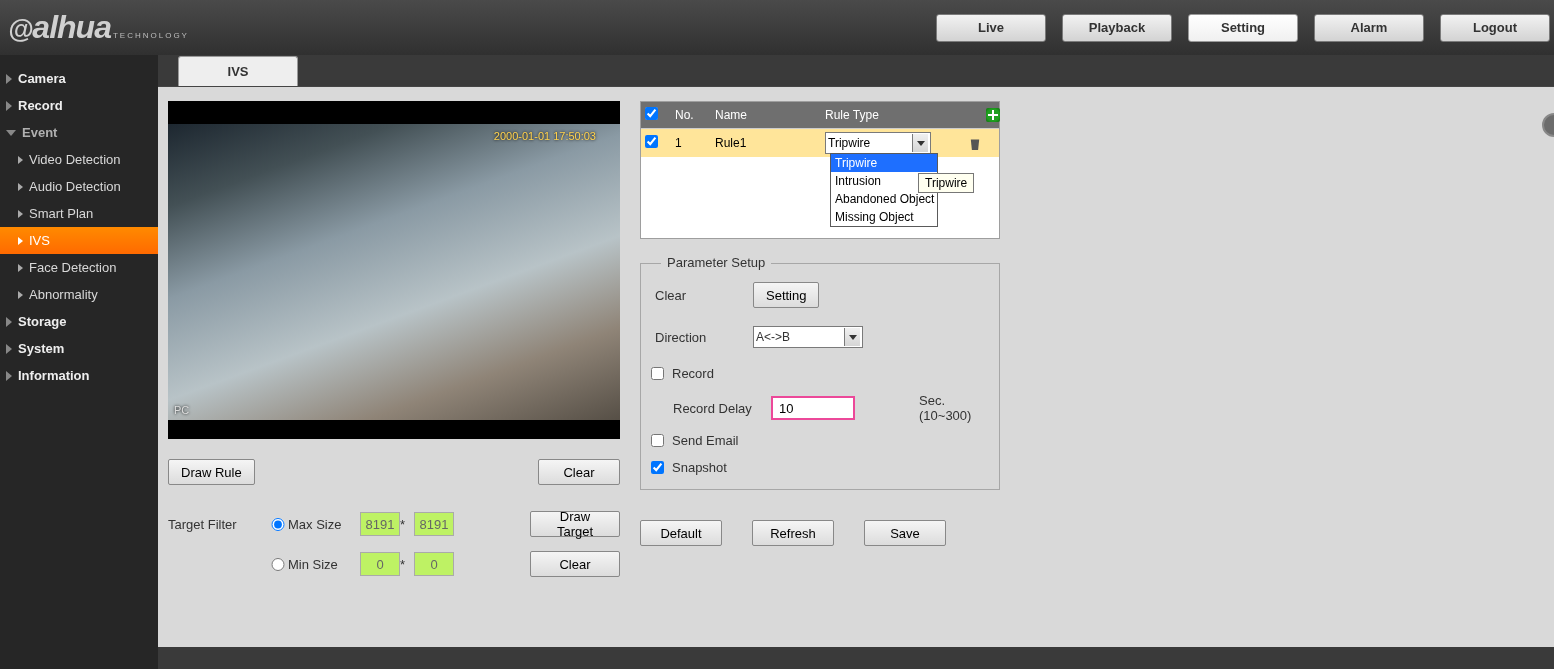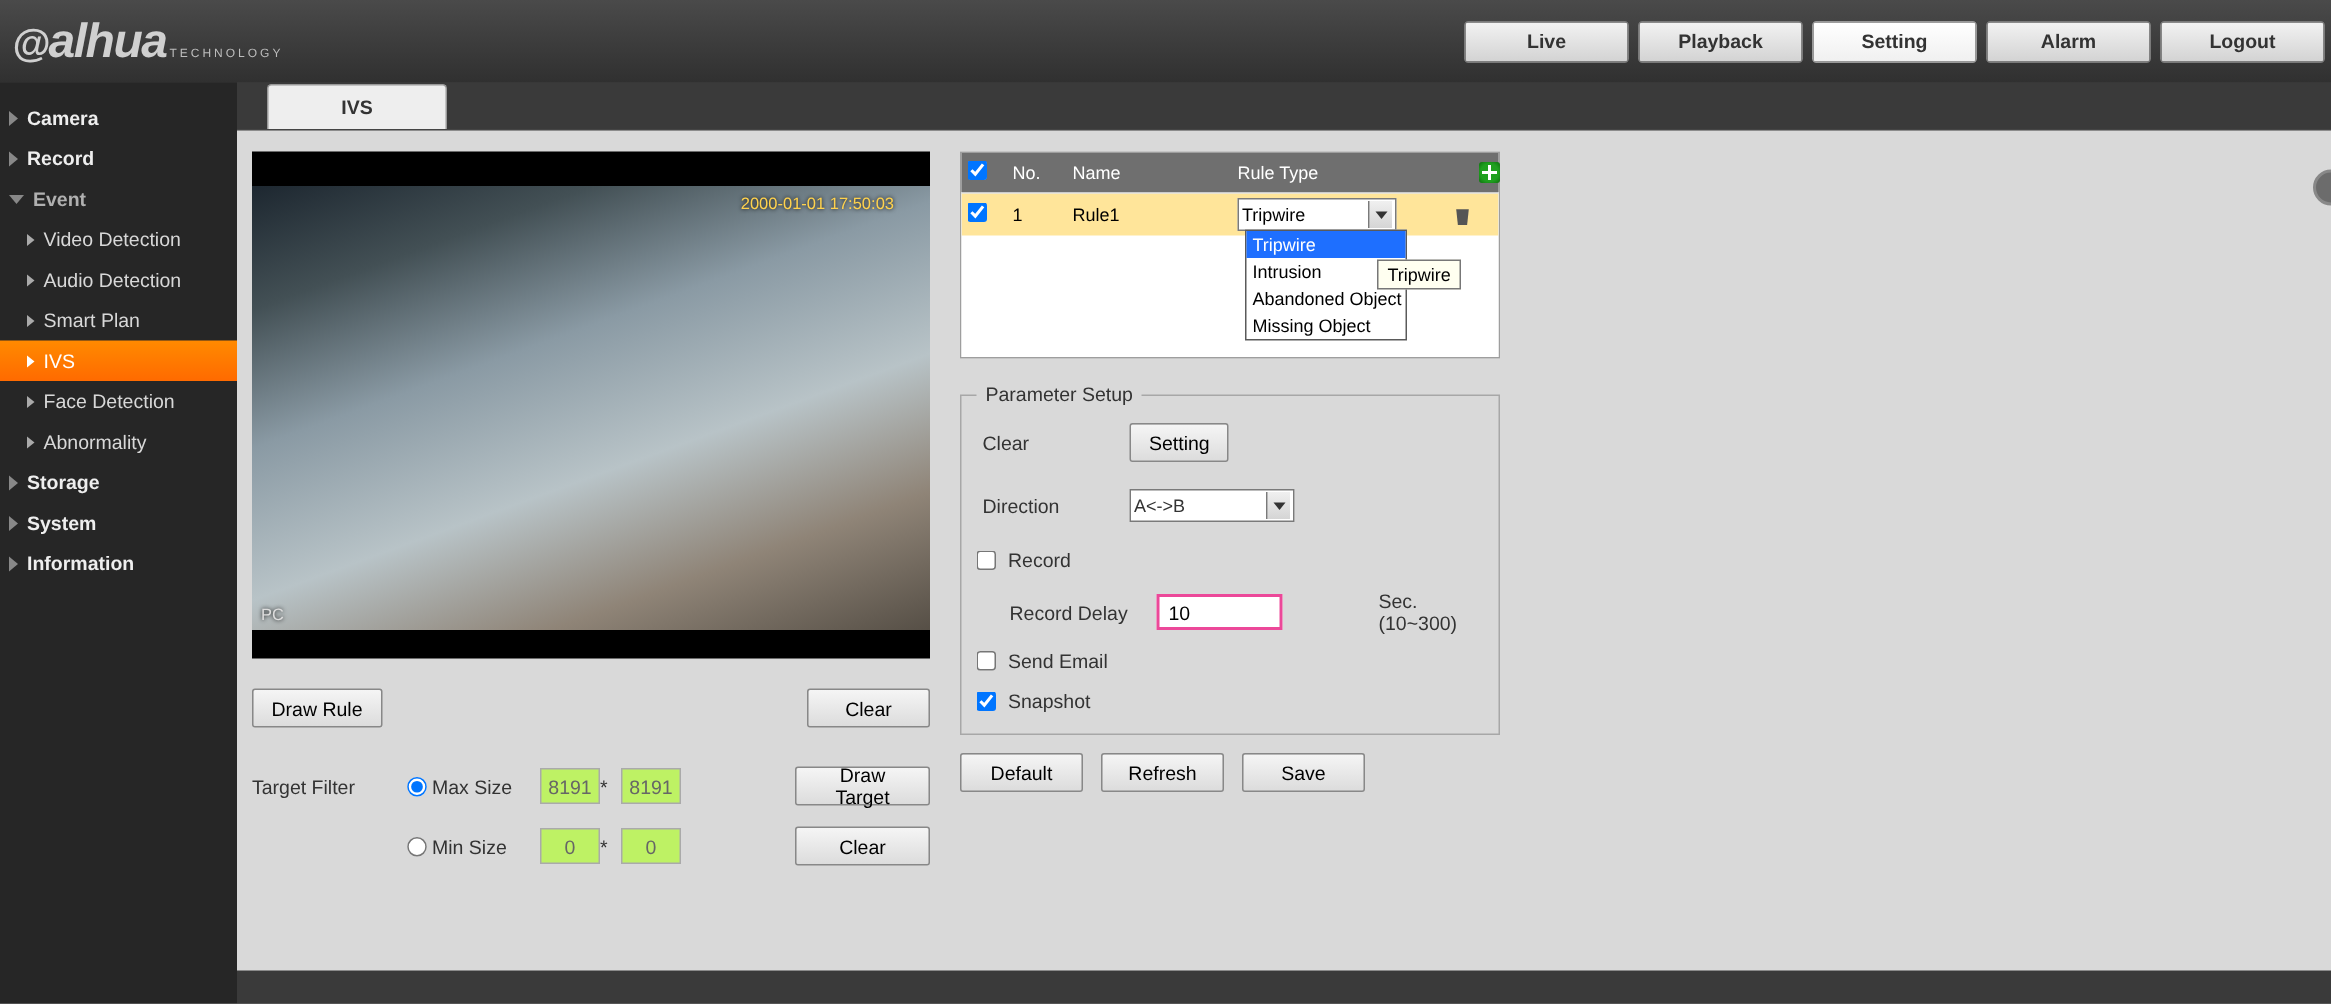--- a/index.html
+++ b/index.html
@@ -21,21 +21,21 @@
     font-size: 32px;
     letter-spacing: -1px;
     display: flex;
     align-items: baseline;
   }
   .logo-at { font-size: 26px; font-weight: bold; }
   .logo-sub {
     font-size: 8px; letter-spacing: 2px; color: #bdbdbd;
     margin-left: 2px; font-style: normal; font-weight: normal;
   }
-  .topnav { margin-left: auto; display: flex; gap: 6px; padding-right: 4px; }
+  .topnav { margin-left: auto; display: flex; gap: 16px; padding-right: 4px; }
   .topnav-btn {
     width: 110px; height: 28px;
     background: linear-gradient(#f2f2f2, #d3d3d3);
     border: 1px solid #7a7a7a; border-radius: 3px;
     font-size: 13px; color: #333;
     display: flex; align-items: center; justify-content: center;
     cursor: pointer;
     font-weight: bold;
   }
   .topnav-btn.active {
@@ -220,39 +220,39 @@
     font-size: 12px; z-index: 11;
   }
 
   
   .fieldset {
     margin-top: 24px; border: 1px solid #a7a7a7;
     padding: 18px 14px 14px 14px; font-size: 13px; color: #333;
     position: relative;
   }
   .fieldset .legend {
-    position: absolute; top: -9px; left: 10px;
+    position: absolute; top: -9px; left: 20px;
     background: #d9d9d9; padding: 0 6px; font-size: 13px;
   }
   .fs-row {
     display: grid;
     grid-template-columns: 90px 140px 1fr;
     align-items: center; margin-bottom: 18px; gap: 8px;
   }
   .fs-row.tight { margin-bottom: 10px; }
   .chk-row {
     display: flex; align-items: center; gap: 8px; margin-bottom: 12px;
     margin-left: -4px;
   }
   .sub-indent { margin-left: 18px; }
   .text-inp {
     width: 84px; height: 24px; border: 2px solid #ec4899;
     padding: 0 6px; font-size: 13px; background: #fff;
   }
-  .action-row { margin-top: 12px; display: flex; gap: 12px; }
+  .action-row { margin-top: 30px; display: flex; gap: 30px; }
 
   input[type=checkbox], input[type=radio] { cursor: pointer; }
 </style>
 </head>
 <body>
 
 <div class="topbar">
   <div class="logo">
     <span class="logo-at">@</span>
       <span>alhua</span>

